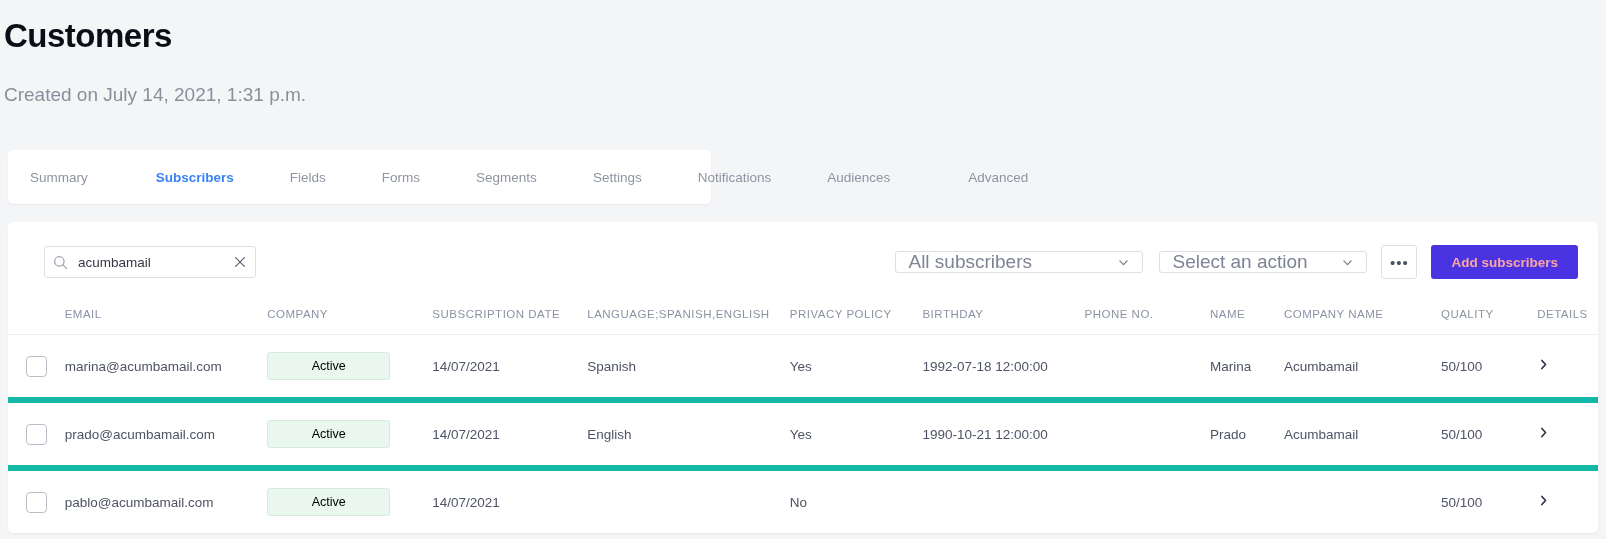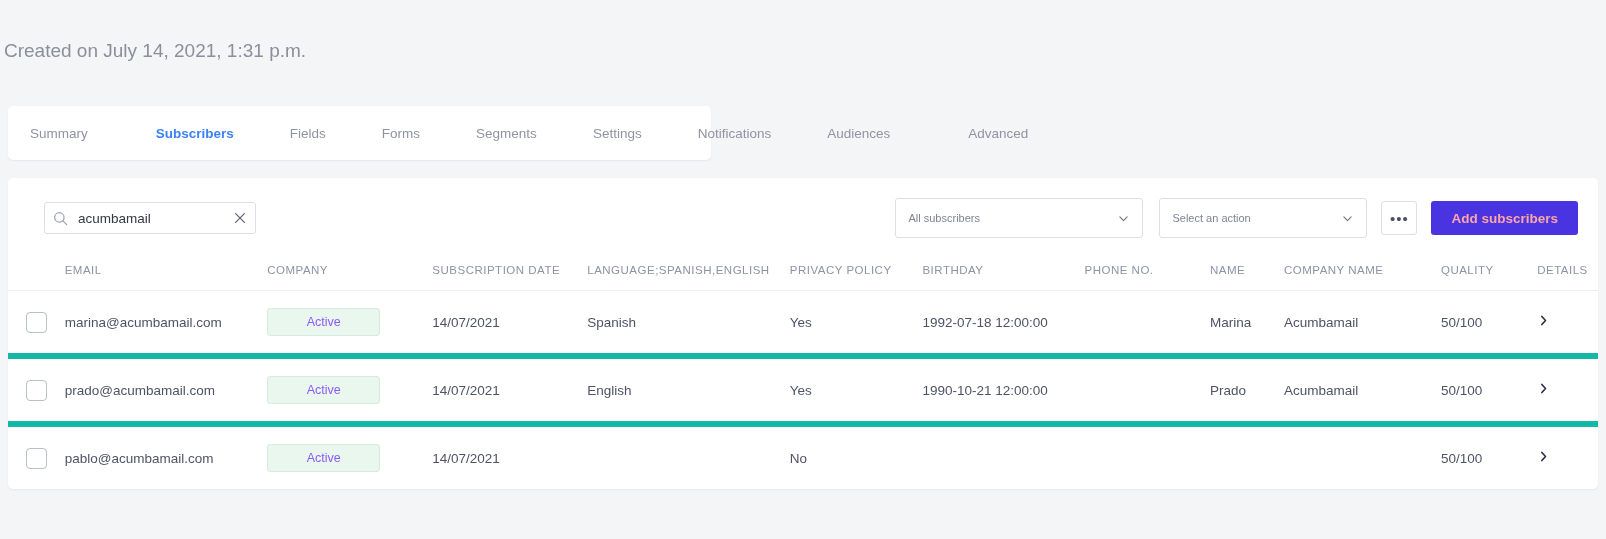--- a/index.html
+++ b/index.html
@@ -113,29 +113,29 @@
     cursor: pointer;
     padding-left: 6px;
   }
 
   .toolbar-right {
     margin-left: auto;
     display: flex;
     align-items: center;
   }
   .select-box {
-    height: 40px;
+    height: 22px;
     border: 1px solid #dcdfe6;
     border-radius: 3px;
     background: #fff;
     display: flex;
     align-items: center;
     padding: 0 12px;
     box-sizing: border-box;
-    font-size: 11px;
+    font-size: 19px;
     color: #7d8494;
     cursor: pointer;
   }
   .select-box.subscribers { width: 248px; }
   .select-box.action { width: 208px; margin-left: 16px; }
   .select-label { flex: 1 1 auto; white-space: nowrap; }
   .chev-down { flex: 0 0 auto; line-height: 0; }
 
   .dots-btn {
     width: 36px;
@@ -218,42 +218,43 @@
     border: 1px solid #b9bec9;
     border-radius: 4px;
     background: #fff;
     box-sizing: border-box;
     margin-left: 18px;
     cursor: pointer;
   }
 
   .badge {
     display: inline-block;
-    width: 113px;
+    width: 123px;
     text-align: center;
     padding: 6px 8px;
     font-size: 12.5px;
-    color: #8b5cf6;
+    color: #000000;
     background: #e9f7ef;
     border: 1px solid #d4ecdd;
     border-radius: 3px;
     box-sizing: border-box;
   }
 
   .chev-right {
     line-height: 0;
     cursor: pointer;
     display: inline-block;
   }
   td.details-cell { text-align: left; padding-left: 6px; }
 </style>
 </head>
 <body>
 
 <div class="page-head">
+  <h1 class="page-title">Customers</h1>
   <div class="page-sub">Created on July 14, 2021, 1:31 p.m.</div>
 </div>
 
 <div class="tabs-card" id="tab-bar">
     <div class="tab"><span>Summary</span></div>
     <div class="tab active"><span>Subscribers</span></div>
     <div class="tab"><span>Fields</span></div>
     <div class="tab"><span>Forms</span></div>
     <div class="tab"><span>Segments</span></div>
     <div class="tab"><span>Settings</span></div>

